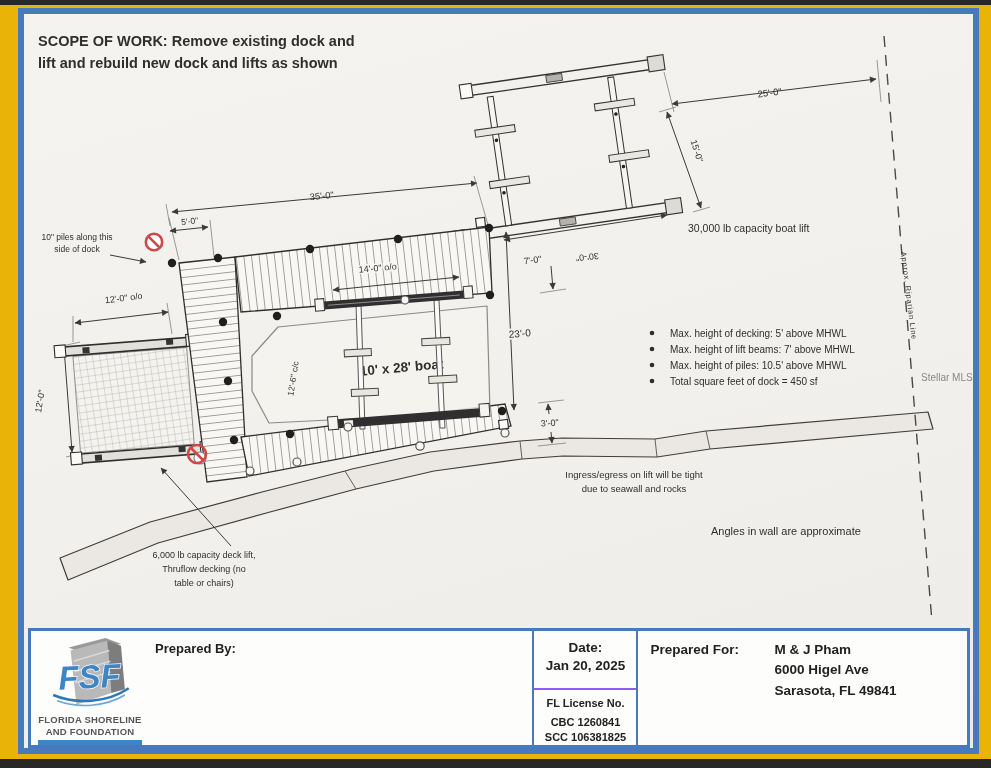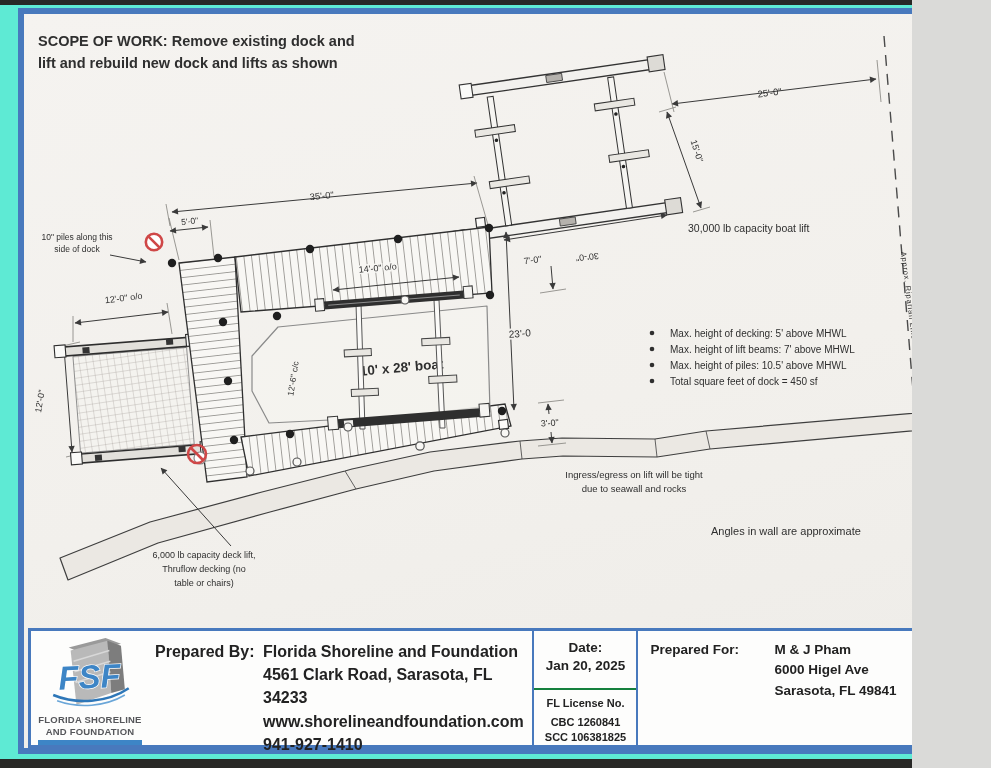--- a/index.html
+++ b/index.html
@@ -1,40 +1,40 @@
 <!DOCTYPE html>
 <html><head>
 <meta charset="utf-8">
 <style>
   html,body{margin:0;padding:0;background:#dadad8;}
-  .page{position:relative;width:912px;height:768px;background:#5eead4;overflow:hidden;
+  .page{position:relative;width:991px;height:768px;background:#eab308;overflow:hidden;
         font-family:"Liberation Sans", sans-serif;}
   .edge{position:absolute;left:0;width:100%;background:#282826;}
   .edge.top{top:0;height:5px;}
   .edge.bottom{bottom:0;height:9px;}
   .frame{position:absolute;left:18px;top:8px;width:961px;height:746px;box-sizing:border-box;
          border:6px solid #4879bd;
          background:linear-gradient(165deg,#f5f3f0 0%,#f2f0ec 55%,#eeece8 100%);}
   svg.draw{position:absolute;left:0;top:0;}
   svg.draw text{font-family:"Liberation Sans", sans-serif;fill:#2f2f2f;}
   .dimline{stroke:#3a3a3a;stroke-width:1;fill:none;}
   .witness{stroke:#82807b;stroke-width:0.8;fill:none;}
 
   
   .titleblock{position:absolute;left:28px;top:628px;width:936px;height:114px;box-sizing:content-box;
               border:3px solid #4879bd;background:#fdfdfc;display:flex;z-index:4;color:#222;}
   .tb-logo{width:118px;display:flex;flex-direction:column;align-items:center;padding-top:4px;}
   .tb-logo .lname{font-size:9.5px;font-weight:bold;color:#55565a;letter-spacing:.2px;line-height:1.2;}
   .tb-logo .bluebar{width:104px;height:5px;background:#3d85c6;margin-top:3px;}
   .tb-by{flex:1.18;padding:9px 4px 0 6px;display:grid;grid-template-columns:108px 1fr;align-content:start;
-         font-size:16px;font-weight:600;line-height:1.45;}
+         font-size:13px;font-weight:600;line-height:1.45;}
   .tb-by .lbl{font-weight:700;white-space:nowrap;}
   .tb-date{width:102px;border-left:2px solid #4879bd;border-right:2px solid #4879bd;
            display:flex;flex-direction:column;text-align:center;}
-  .tb-date .cell-top{height:55px;border-bottom:2px solid #15803d;padding-top:8px;font-size:13.5px;font-weight:600;line-height:1.35;}
+  .tb-date .cell-top{height:55px;border-bottom:2px solid #8b5cf6;padding-top:8px;font-size:13.5px;font-weight:600;line-height:1.35;}
   .tb-date .cell-bot{flex:1;padding-top:7px;font-size:11px;font-weight:600;}
   .tb-date .lic{font-size:11px;line-height:1.35;margin-top:6px;}
   .tb-for{flex:1;padding:9px 0 0 12px;display:grid;grid-template-columns:104px 1fr;align-content:start;
           font-size:13.5px;font-weight:600;line-height:1.5;gap:20px;}
   .tb-for .lbl{font-weight:700;white-space:nowrap;}
 </style>
 </head>
 <body>
 
 <div class="page">
@@ -302,26 +302,20 @@
         <path d="M18,68 C40,76 68,74 88,62" stroke="#6aa6d8" stroke-width="1.6" fill="none"></path>
         <text x="52" y="55" text-anchor="middle" font-size="34" font-weight="bold" font-style="italic" fill="#3d85c6" stroke="#ffffff" stroke-width="1.4" style="paint-order:stroke" font-family="Liberation Sans, sans-serif" transform="rotate(-3 52 55)">FSF</text>
       </svg>
       <div class="lname">FLORIDA SHORELINE</div>
       <div class="lname">AND FOUNDATION</div>
       <div class="bluebar"></div>
     </div>
 
     <div class="tb-by">
       <div class="lbl">Prepared By:</div>
-      <div>
-        <div>Florida Shoreline and Foundation</div>
-        <div>4561 Clark Road, Sarasota, FL 34233</div>
-        <div>www.shorelineandfoundation.com</div>
-        <div>941-927-1410</div>
-      </div>
     </div>
 
     <div class="tb-date">
       <div class="cell-top">
         <div>Date:</div>
         <div>Jan 20, 2025</div>
       </div>
       <div class="cell-bot">
         <div>FL License No.</div>
         <div class="lic">

